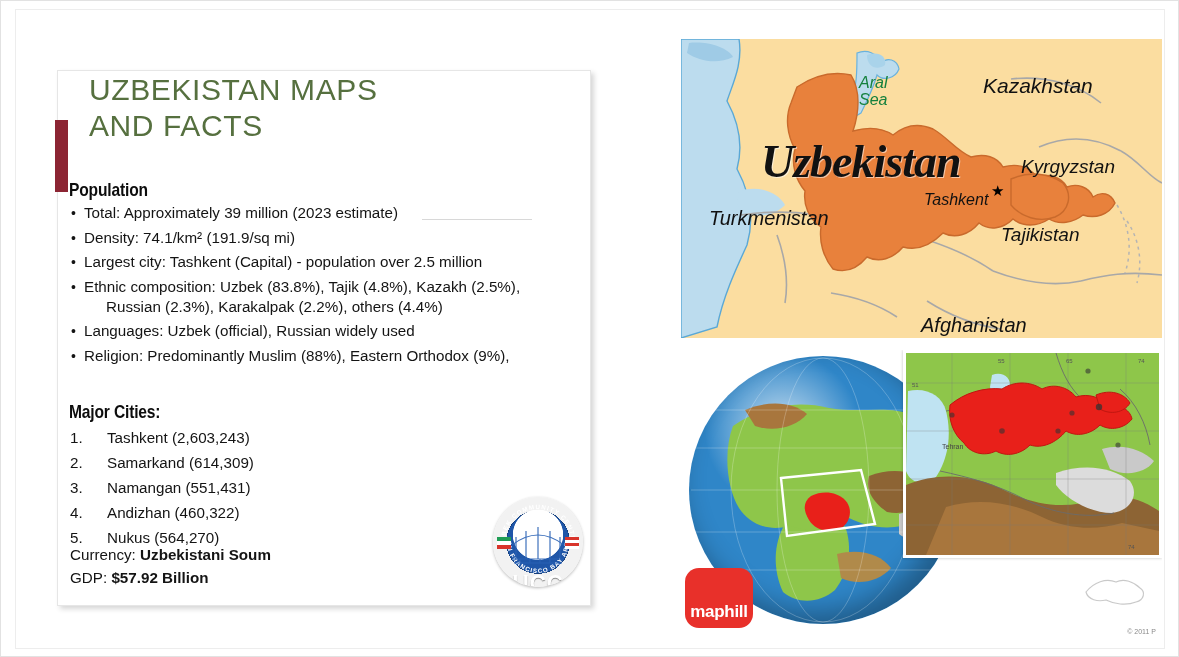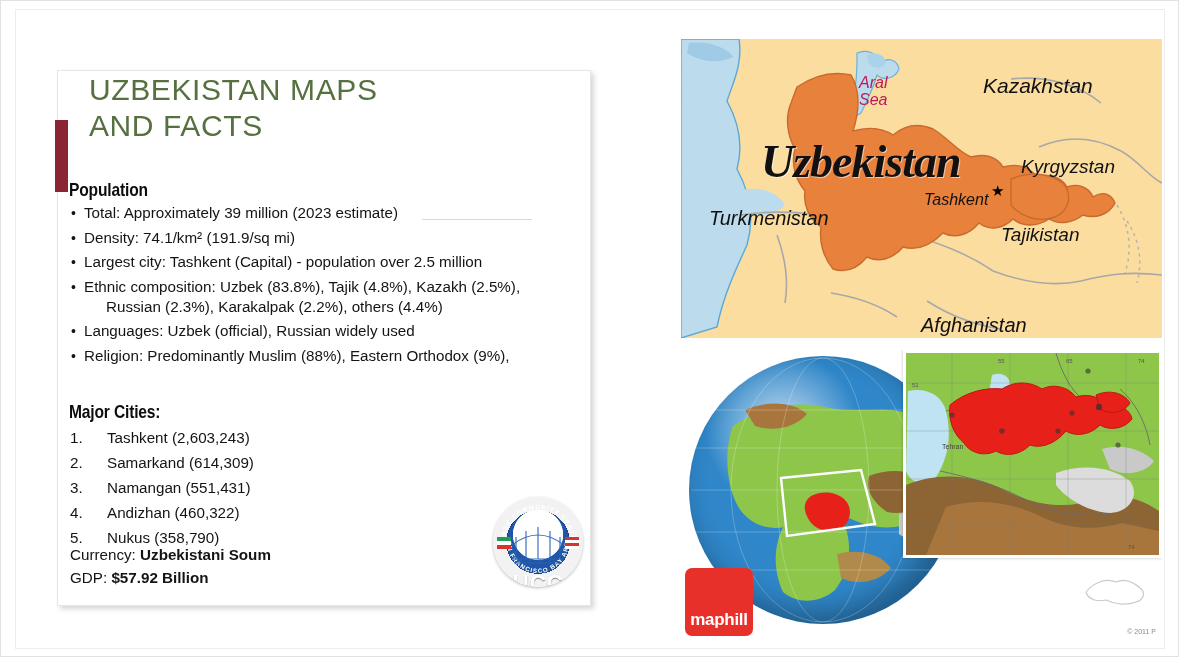--- a/index.html
+++ b/index.html
@@ -166,21 +166,21 @@
     letter-spacing:-1px;
     text-shadow:1px 1px 0 rgba(255,255,255,.55);
   }
   .lbl-kazakhstan{left:302px;top:35px;font-size:21px;}
   .lbl-kyrgyzstan{left:340px;top:117px;font-size:19px;}
   .lbl-tajikistan{left:320px;top:185px;font-size:19px;}
   .lbl-turkmenistan{left:28px;top:168px;font-size:20px;}
   .lbl-afghanistan{left:240px;top:275px;font-size:20px;}
   .lbl-tashkent{left:243px;top:152px;font-size:16px;}
   .lbl-aral{
-    left:178px;top:35px;font-size:16px;color:#be185d;
+    left:178px;top:35px;font-size:16px;color:#15803d;
     font-style:italic;line-height:17px;
   }
   .star{
     position:absolute;left:310px;top:143px;font-size:15px;color:#000;
   }
 
   
   .map-bottom{
     position:absolute;left:665px;top:340px;width:481px;height:289px;
     background:#ffffff;
@@ -199,23 +199,23 @@
   .inset{
     position:absolute;left:222px;top:0px;width:259px;height:208px;
     background:#8ec64a;
     border:3px solid #ffffff;
     box-sizing:border-box;
     overflow:hidden;
     box-shadow:0 0 3px rgba(0,0,0,.25);
   }
   .inset svg{position:absolute;left:0;top:0;}
   .maphill-badge{
-    position:absolute;left:4px;top:218px;width:68px;height:68px;
+    position:absolute;left:4px;top:218px;width:68px;height:60px;
     background:#e8302a;
-    border-radius:7px;
+    border-radius:14px;
     color:#ffffff;
     font-weight:bold;
     font-size:17px;
     display:flex;align-items:flex-end;justify-content:center;
     padding-bottom:6px;
     box-sizing:border-box;
     letter-spacing:-.3px;
   }
   .mini-outline{
     position:absolute;right:14px;top:226px;width:66px;height:34px;
@@ -276,21 +276,21 @@
       <span class="city-row">
         <span class="num">2.</span><span>Samarkand (614,309)</span>
       </span>
       <span class="city-row">
         <span class="num">3.</span><span>Namangan (551,431)</span>
       </span>
       <span class="city-row">
         <span class="num">4.</span><span>Andizhan (460,322)</span>
       </span>
       <span class="city-row">
-        <span class="num">5.</span><span>Nukus (358,790)</span>
+        <span class="num">5.</span><span>Nukus (564,270)</span>
       </span>
     </div>
 
     <div class="kv" id="currency-line">
       <span>Currency:</span>
       <b>Uzbekistani Soum</b>
     </div>
     <div class="kv" id="gdp-line">
       <span>GDP:</span>
       <b>$57.92 Billion</b>

